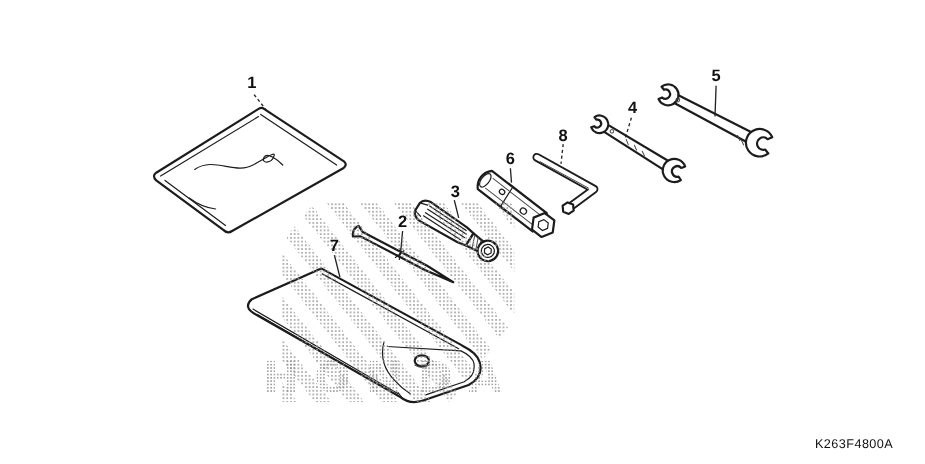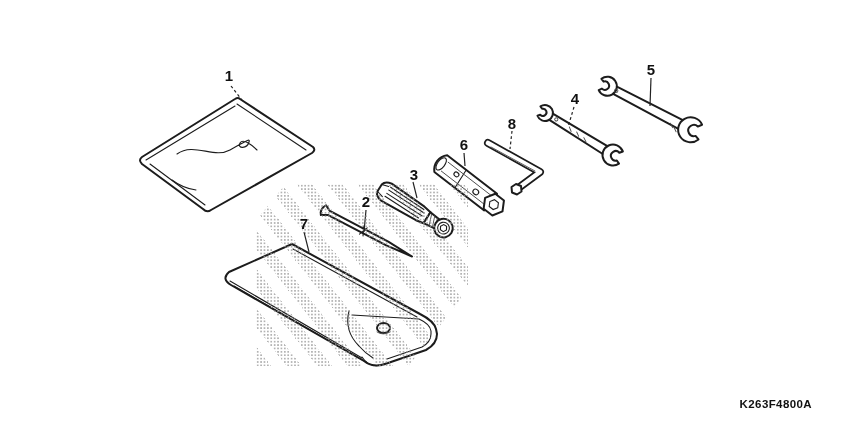--- a/index.html
+++ b/index.html
@@ -35,21 +35,21 @@
   .pl-1{left:229px;top:68px;}
   .pl-2{left:366px;top:194px;}
   .pl-3{left:414px;top:167px;}
   .pl-4{left:575px;top:91px;}
   .pl-5{left:651px;top:62px;}
   .pl-6{left:464px;top:137px;}
   .pl-7{left:304px;top:216px;}
   .pl-8{left:512px;top:116px;}
   .diagram-code{
     position:absolute;right:29px;top:398px;
-    font-size:11.5px;font-weight:bold;letter-spacing:.4px;color:#111;
+    font-size:11.5px;font-weight:normal;letter-spacing:.4px;color:#111;
   }
   .tool{stroke:var(--line,#1c1c1c);stroke-width:2;fill:#fff;stroke-linejoin:round;}
   .det{stroke:var(--line,#1c1c1c);stroke-width:1.1;fill:none;stroke-linecap:round;}
   .det2{stroke:#4a4a4a;stroke-width:.9;fill:none;stroke-linecap:round;}
   .lead{stroke:#222;stroke-width:1.2;fill:none;}
   .lead.dash{stroke-dasharray:2.8,2.5;}
 </style>
 </head>
 <body>
 
@@ -142,20 +142,21 @@
       <path class="lead" d="M 413,182 L 417,198"></path>
       <path class="lead dash" d="M 574,107 L 568,127"></path>
       <path class="lead" d="M 651,78 L 650,106"></path>
       <path class="lead" d="M 464,153 L 465,166"></path>
       <path class="lead" d="M 304,232 L 309,252"></path>
       <path class="lead dash" d="M 512,131 L 510,149"></path>
     </g>
   </svg>
 
   <div class="wm-band"></div>
+  <div class="wm-honda">HONDA</div>
 
   <div class="part-label pl-1">1</div>
   <div class="part-label pl-2">2</div>
   <div class="part-label pl-3">3</div>
   <div class="part-label pl-4">4</div>
   <div class="part-label pl-5">5</div>
   <div class="part-label pl-6">6</div>
   <div class="part-label pl-7">7</div>
   <div class="part-label pl-8">8</div>
 

